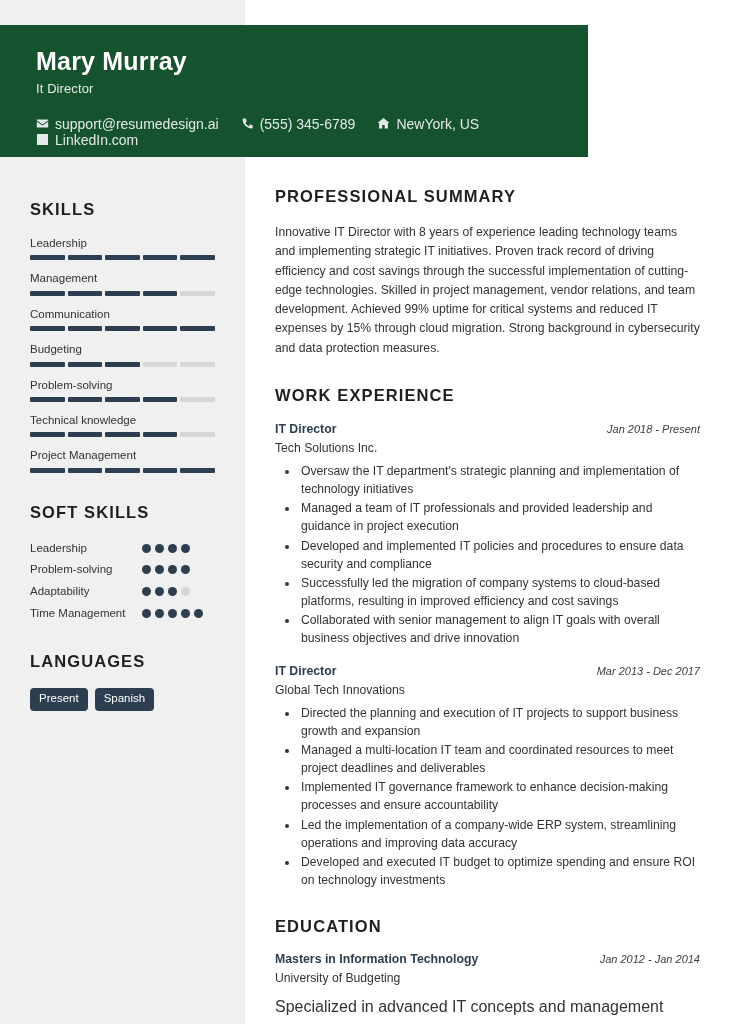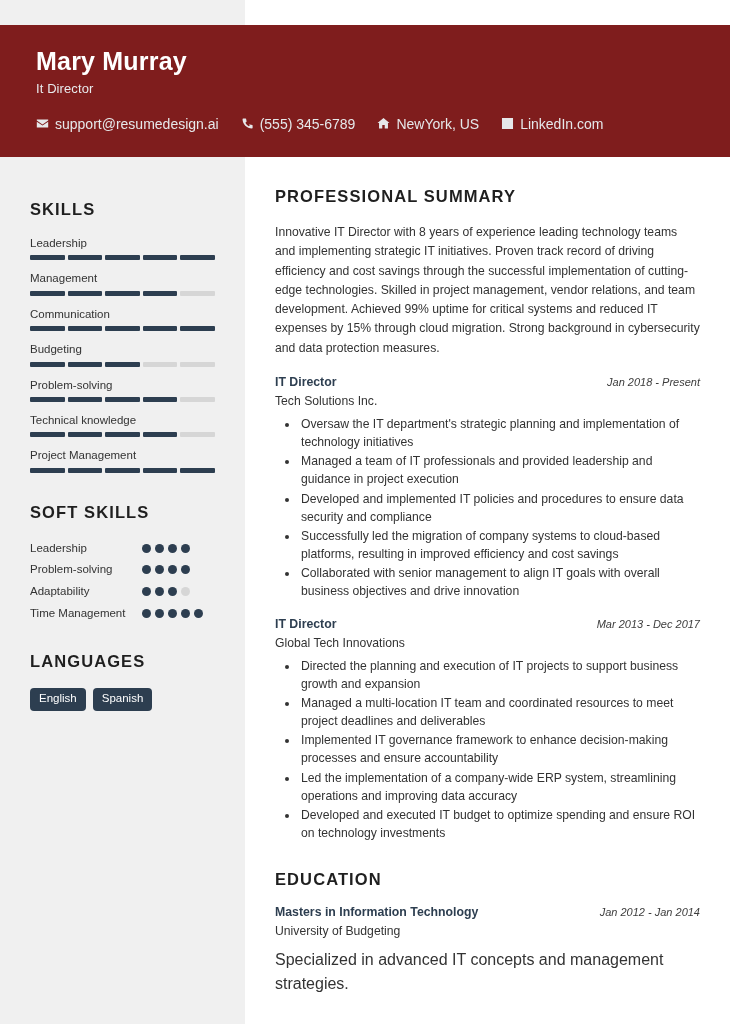--- a/index.html
+++ b/index.html
@@ -26,23 +26,23 @@
     left: 0; top: 0;
     width: 245px;
     height: 1024px;
     background: #f0f0f0;
   }
 
   
   .header {
     position: absolute;
     left: 0; top: 25px;
-    width: 730px;
+    width: 588px;
     height: 132px;
-    background: #7f1d1d;
+    background: #14532d;
     padding: 22px 0 10px 36px;
     color: #ffffff;
   }
   .full-name {
     font-size: 25px;
     font-weight: bold;
     letter-spacing: .2px;
     line-height: 1.15;
     color: #ffffff;
   }
@@ -383,31 +383,32 @@
             <span class="dot on"></span>
             <span class="dot on"></span>
             <span class="dot on"></span>
             <span class="dot on"></span>
           </div>
         </div>
       </div>
 
     <div class="side-heading spaced">LANGUAGES</div>
     <div class="lang-row" id="languages-list">
-        <span class="lang-badge">English</span>
+        <span class="lang-badge">Present</span>
         <span class="lang-badge">Spanish</span>
       </div>
 
   </div>
 
   <div class="main">
 
     <div class="main-heading">PROFESSIONAL SUMMARY</div>
     <div class="summary-text">Innovative IT Director with 8 years of experience leading technology teams and implementing strategic IT initiatives. Proven track record of driving efficiency and cost savings through the successful implementation of cutting-edge technologies. Skilled in project management, vendor relations, and team development. Achieved 99% uptime for critical systems and reduced IT expenses by 15% through cloud migration. Strong background in cybersecurity and data protection measures.</div>
 
+    <div class="main-heading block-gap">WORK EXPERIENCE</div>
     <div id="experience-list">
         <div class="entry">
           <div class="entry-head">
             <div class="entry-title">IT Director</div>
             <div class="entry-date">Jan 2018 - Present</div>
           </div>
           <div class="entry-org">Tech Solutions Inc.</div>
           <ul class="entry-bullets">
             <li>Oversaw the IT department's strategic planning and implementation of technology initiatives</li>
             <li>Managed a team of IT professionals and provided leadership and guidance in project execution</li>

